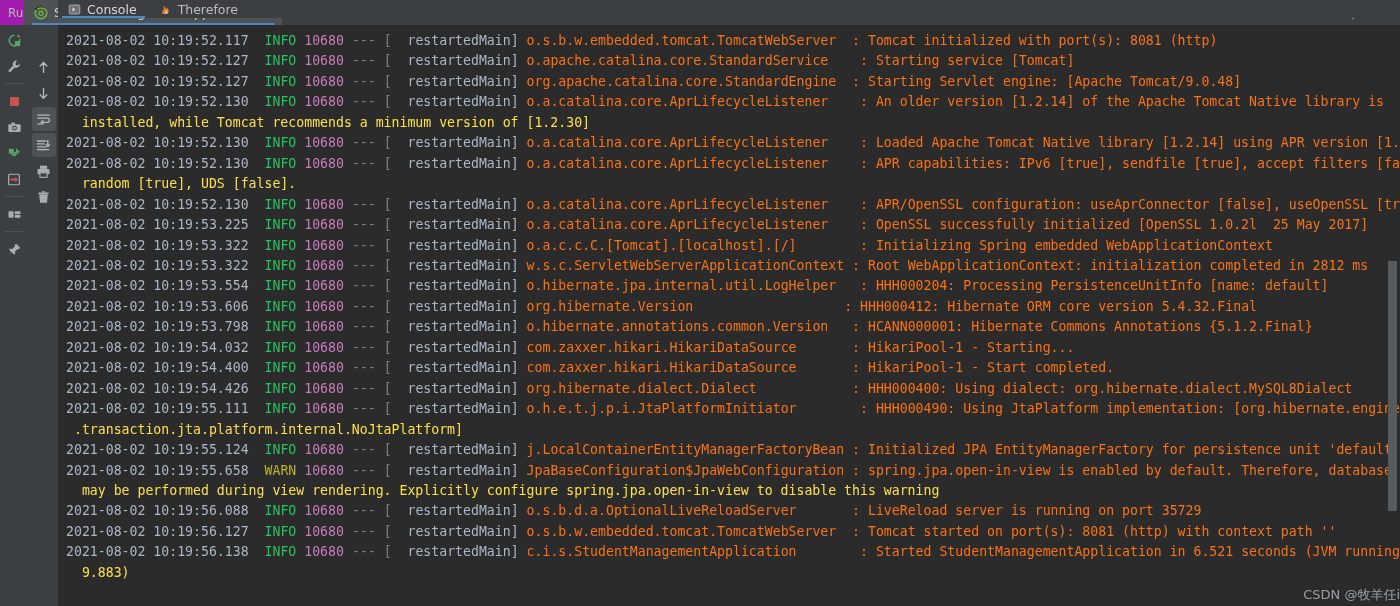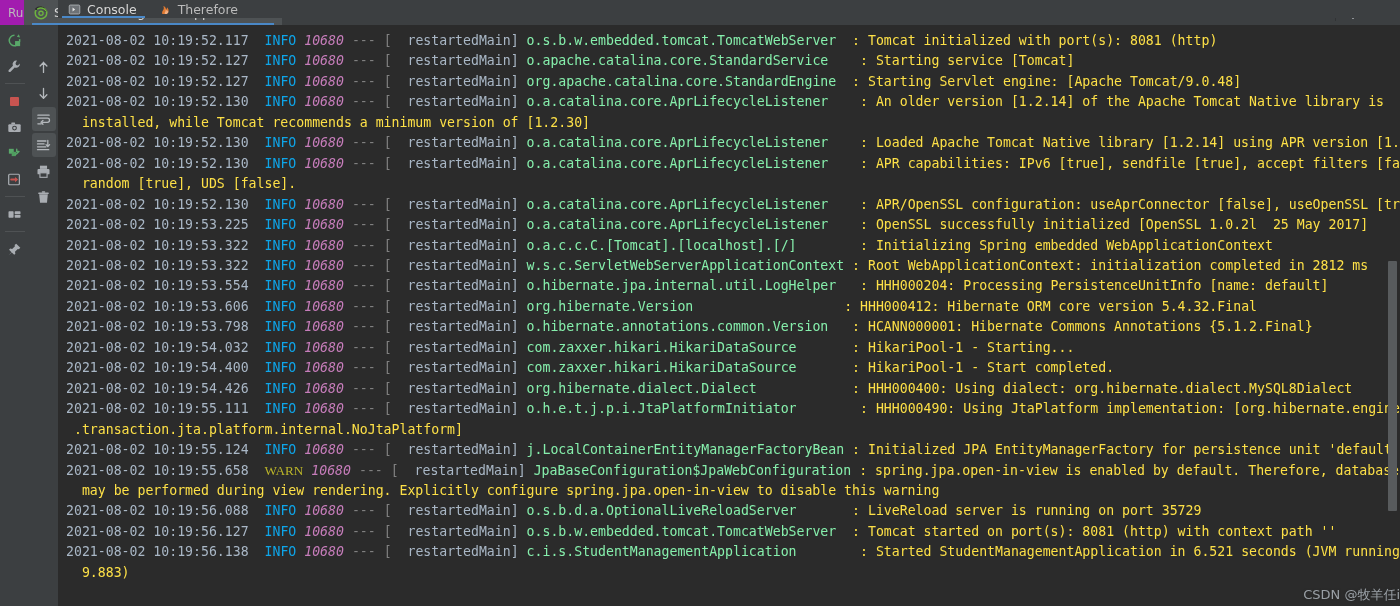--- a/index.html
+++ b/index.html
@@ -158,27 +158,27 @@
   .loglines {
     font-family: "DejaVu Sans Mono", "Liberation Mono", monospace;
     font-size: 13.2px;
     line-height: 20.45px;
     color: #a9b7c6;
     white-space: pre;
     padding-left: 8px;
   }
   .logline { white-space: pre; }
   .c-ts    { color: #a9b7c6; }
-  .c-info  { color: #0ea5e9; }
-  .c-warn  { color: #bbb529; font-family: Liberation Serif, serif; }
-  .c-pid   { color: #c77dbb; font-style: italic; }
+  .c-info  { color: #22c55e; }
+  .c-warn  { color: #bbb529; }
+  .c-pid   { color: #c77dbb; }
   .c-dash  { color: #808080; }
   .c-thread{ color: #a9b7c6; }
-  .c-logger{ color: #86efac; }
-  .c-msg   { color: #fde047; }
+  .c-logger{ color: #f97316; }
+  .c-msg   { color: #f97316; }
   .c-cont  { color: #fde047; }
 
   
   .vscroll {
     position: absolute;
     right: 2px; top: 0; bottom: 0;
     width: 11px;
   }
   .vscroll .thumb {
     position: absolute;

